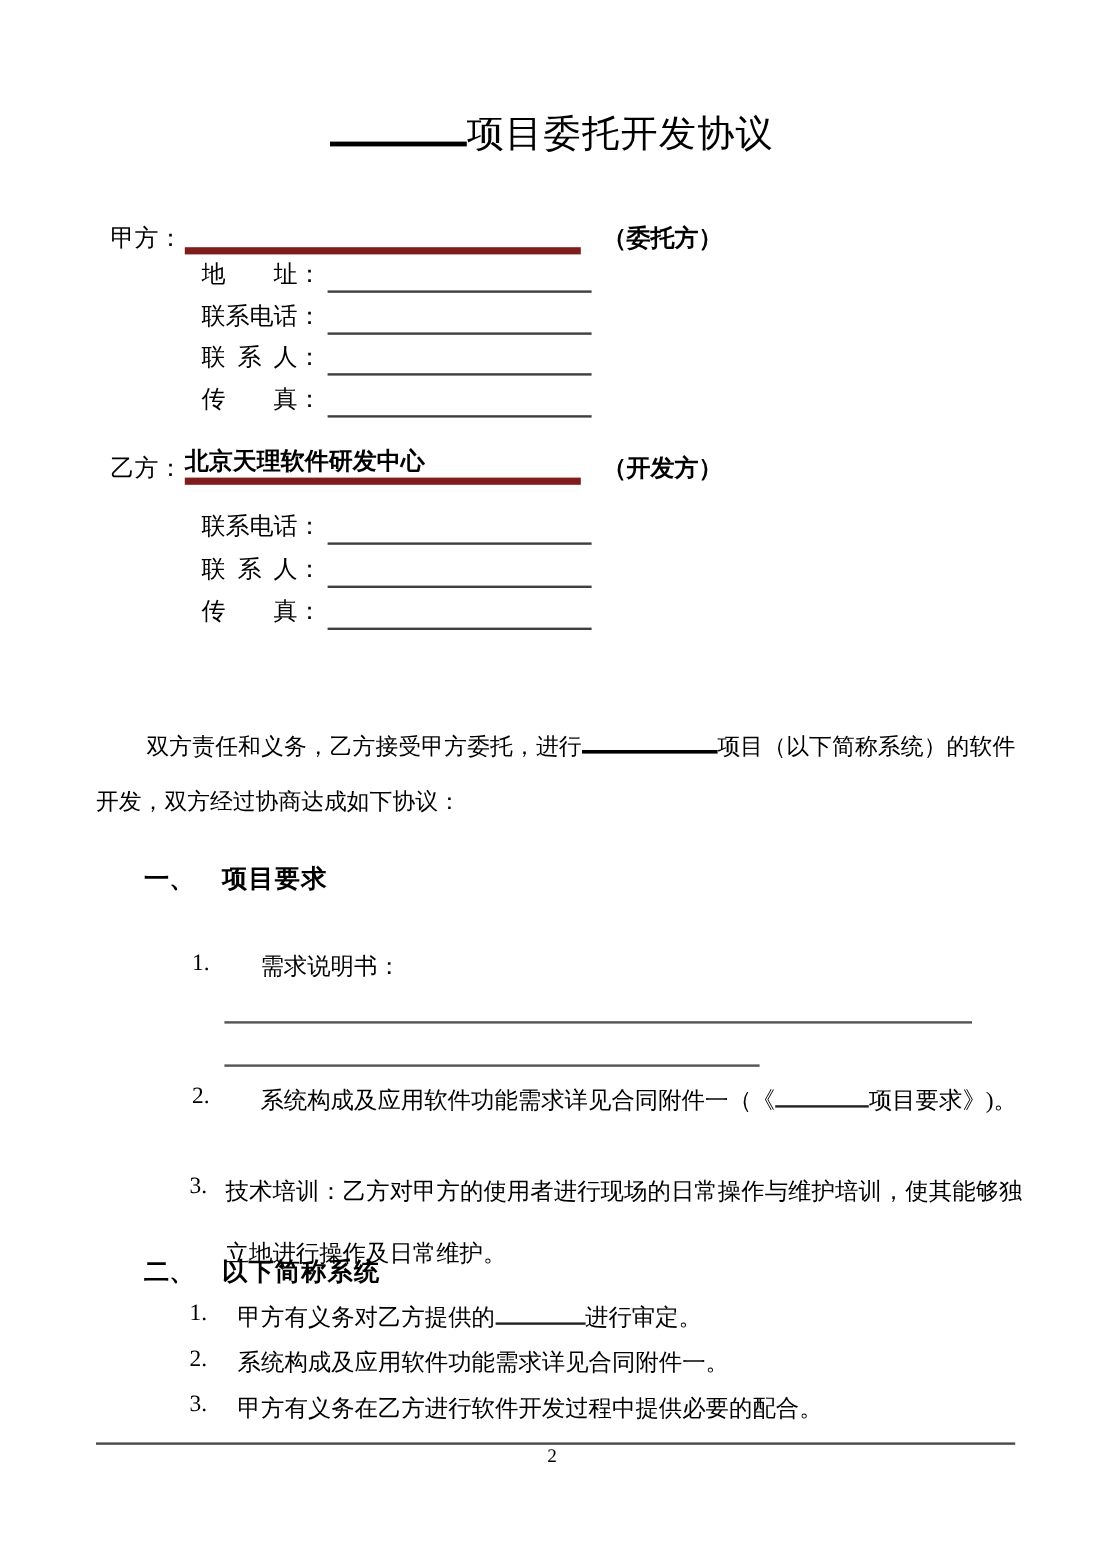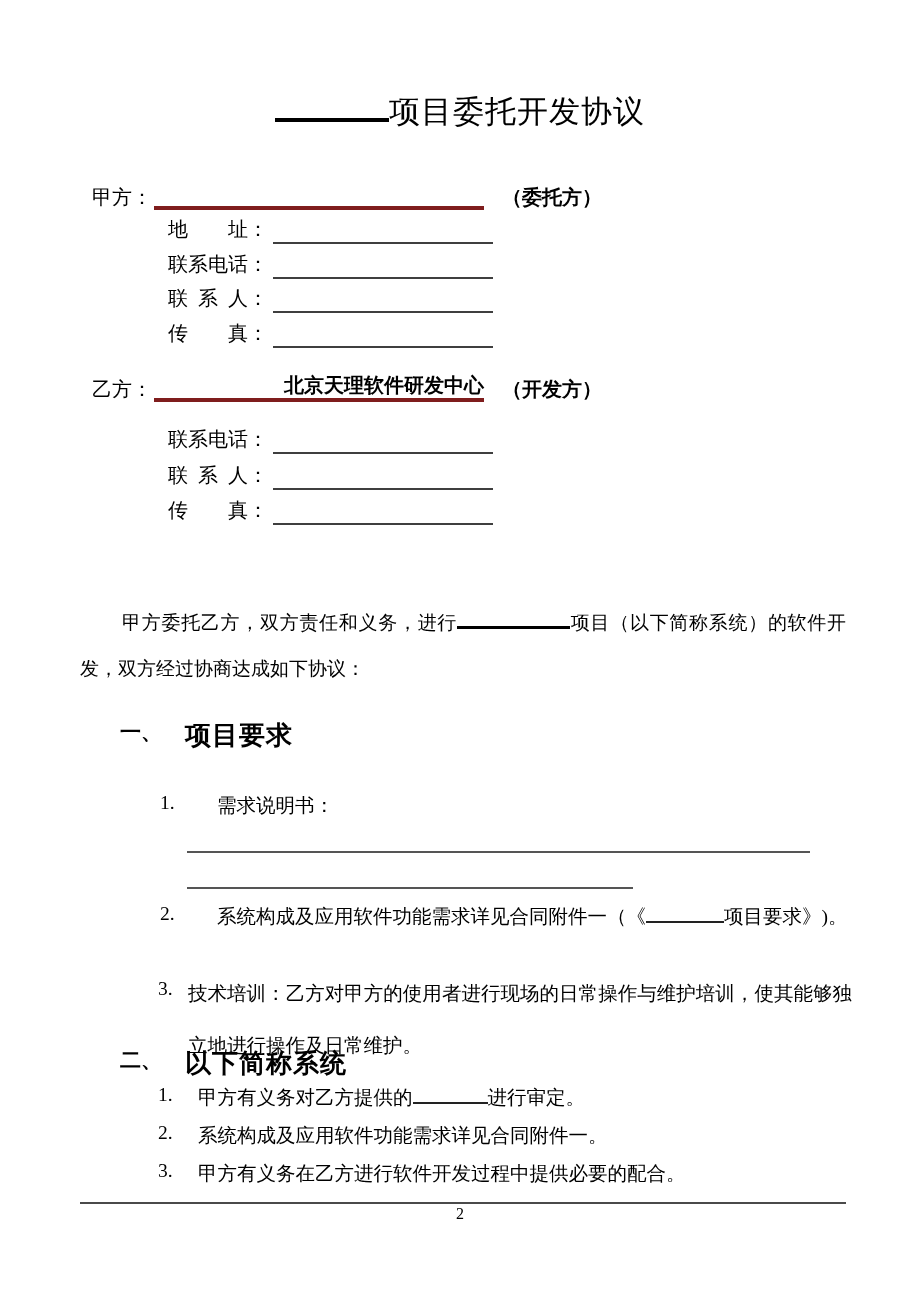--- a/index.html
+++ b/index.html
@@ -24,21 +24,21 @@
     font-size:31px;font-weight:normal;letter-spacing:1px;
   }
   
   .party-row{
     position:absolute;left:92px;
     display:flex;align-items:flex-end;white-space:nowrap;
   }
   .party-label{font-size:20px;line-height:26px;}
   .party-line{
     display:inline-block;width:330px;height:26px;margin-left:2px;
-    border-bottom:4px solid #7f1d1d;text-align:right;
+    border-bottom:6px solid #7f1d1d;text-align:left;
   }
   .party-name{font-size:20px;font-weight:bold;line-height:26px;}
   .party-role{font-size:20px;font-weight:bold;line-height:26px;margin-left:18px;}
   
   .field-row{
     position:absolute;left:136px;
     display:flex;align-items:flex-start;white-space:pre;margin-left:32px;
   }
   .field-label{font-size:20px;line-height:25px;}
   .field-line{
@@ -54,21 +54,21 @@
   .intro-blank{
     display:inline-block;width:113px;height:14px;
     border-bottom:3px solid #000;
   }
   
   .sec-heading{
     position:absolute;left:120px;
     display:flex;white-space:nowrap;
   }
   .sec-num{font-size:21px;font-weight:bold;width:65px;}
-  .sec-title{font-size:26px;font-weight:bold;letter-spacing:1px;}
+  .sec-title{font-size:21px;font-weight:bold;letter-spacing:1px;}
   
   .num-item{
     position:absolute;display:flex;white-space:nowrap;
     font-size:19.5px;
   }
   .num-item .marker{flex:0 0 auto;}
   .blank-inline{
     display:inline-block;height:13px;
     border-bottom:2px solid #222;
   }
@@ -134,21 +134,21 @@
   </div>
   <div class="field-row" style="top:463px;">
     <span class="field-label">联 系 人：</span>
     <span class="field-line"></span>
   </div>
   <div class="field-row" style="top:498px;">
     <span class="field-label">传　　真：</span>
     <span class="field-line"></span>
   </div>
 
-  <p class="intro"><span>甲方委托乙方，双方责任和义务，进行</span><span class="intro-blank"></span><span>项目（以下简称系统）的软件开发，双方经过协商达成如下协议：</span></p>
+  <p class="intro"><span>双方责任和义务，乙方接受甲方委托，进行</span><span class="intro-blank"></span><span>项目（以下简称系统）的软件开发，双方经过协商达成如下协议：</span></p>
 
   <div class="sec-heading" style="top:718px;">
     <span class="sec-num">一、</span>
     <span class="sec-title">项目要求</span>
   </div>
 
   <div class="num-item" style="top:792px;left:160px;">
     <span class="marker" style="width:57px;">1.</span>
     <span>需求说明书：</span>
   </div>

